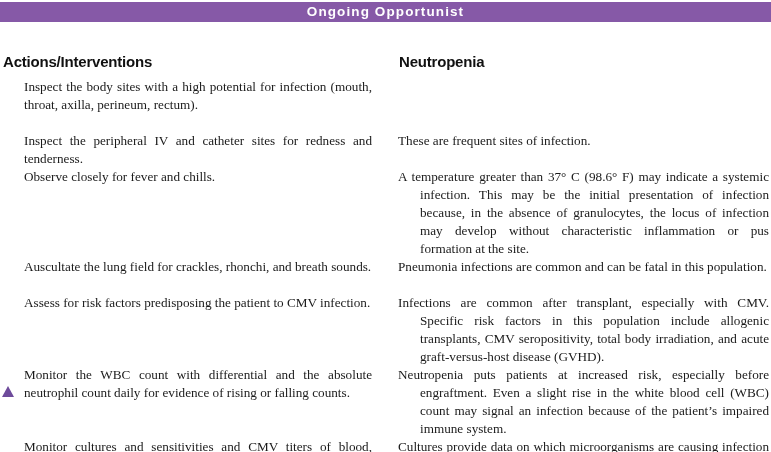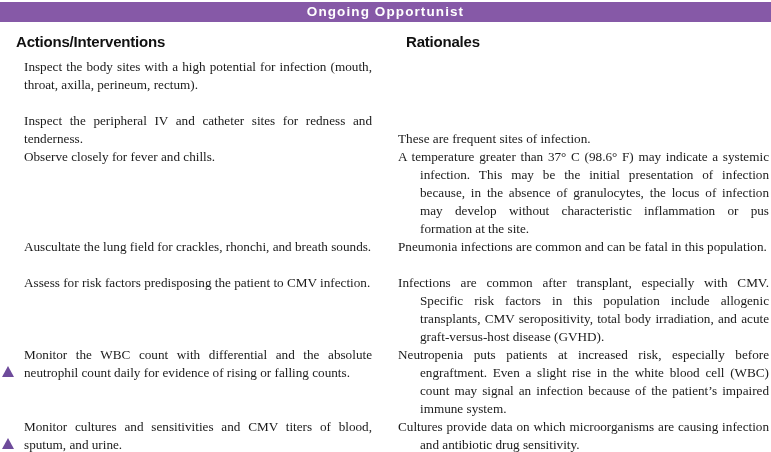--- a/index.html
+++ b/index.html
@@ -23,34 +23,34 @@
     background:var(--header-bg);
     display:flex;align-items:center;justify-content:center;
   }
   .titlebar .title{
     font-family:"Liberation Sans",sans-serif;
     font-weight:bold;font-size:13.5px;letter-spacing:1.1px;
     color:var(--header-text);line-height:20px;
   }
 
   .colheads{
-    display:flex;padding:11px 0 0 16px;
+    display:flex;padding:11px 0 0 3px;margin-top:20px;
   }
   .colhead{
     font-family:"Liberation Sans",sans-serif;
     font-weight:bold;font-size:15px;letter-spacing:-0.2px;
     color:#111;line-height:18px;
   }
   .colhead.left{width:370px;margin-right:26px;}
   .colhead.right{width:371px;}
 
   .rows{padding-left:2px;margin-top:7px;}
   .row{display:flex;align-items:flex-start;}
   .row:nth-of-type(1){min-height:54px;flex-direction:column;}
-  .row:nth-of-type(2){min-height:36px;align-items:flex-end;}
+  .row:nth-of-type(2){min-height:36px;}
   .row:nth-of-type(3){min-height:90px;}
   .row:nth-of-type(4){min-height:36px;}
   .row:nth-of-type(5){min-height:72px;}
   .row:nth-of-type(6){min-height:72px;}
   .row:nth-of-type(7){min-height:36px;}
 
   .action{width:370px;margin-right:26px;display:flex;}
   .marker{flex:0 0 22px;width:22px;padding-top:3px;}
   .sq{width:11px;height:11px;background:var(--bullet);}
   .tri{
@@ -73,21 +73,21 @@
 <body>
 
 <div class="page">
 
   <div class="titlebar">
     <span class="title">Ongoing Opportunist</span>
   </div>
 
   <div class="colheads">
     <div class="colhead left">Actions/Interventions</div>
-    <div class="colhead right">Rationales</div>
+    <div class="colhead right">Neutropenia</div>
   </div>
 
   <div class="rows">
 
     <div class="row">
       <div class="action">
         <span class="marker"><span class="sq"></span></span>
         <span class="atext">Inspect the body sites with a high potential for infection (mouth, throat, axilla, perineum, rectum).</span>
       </div>
     </div>

